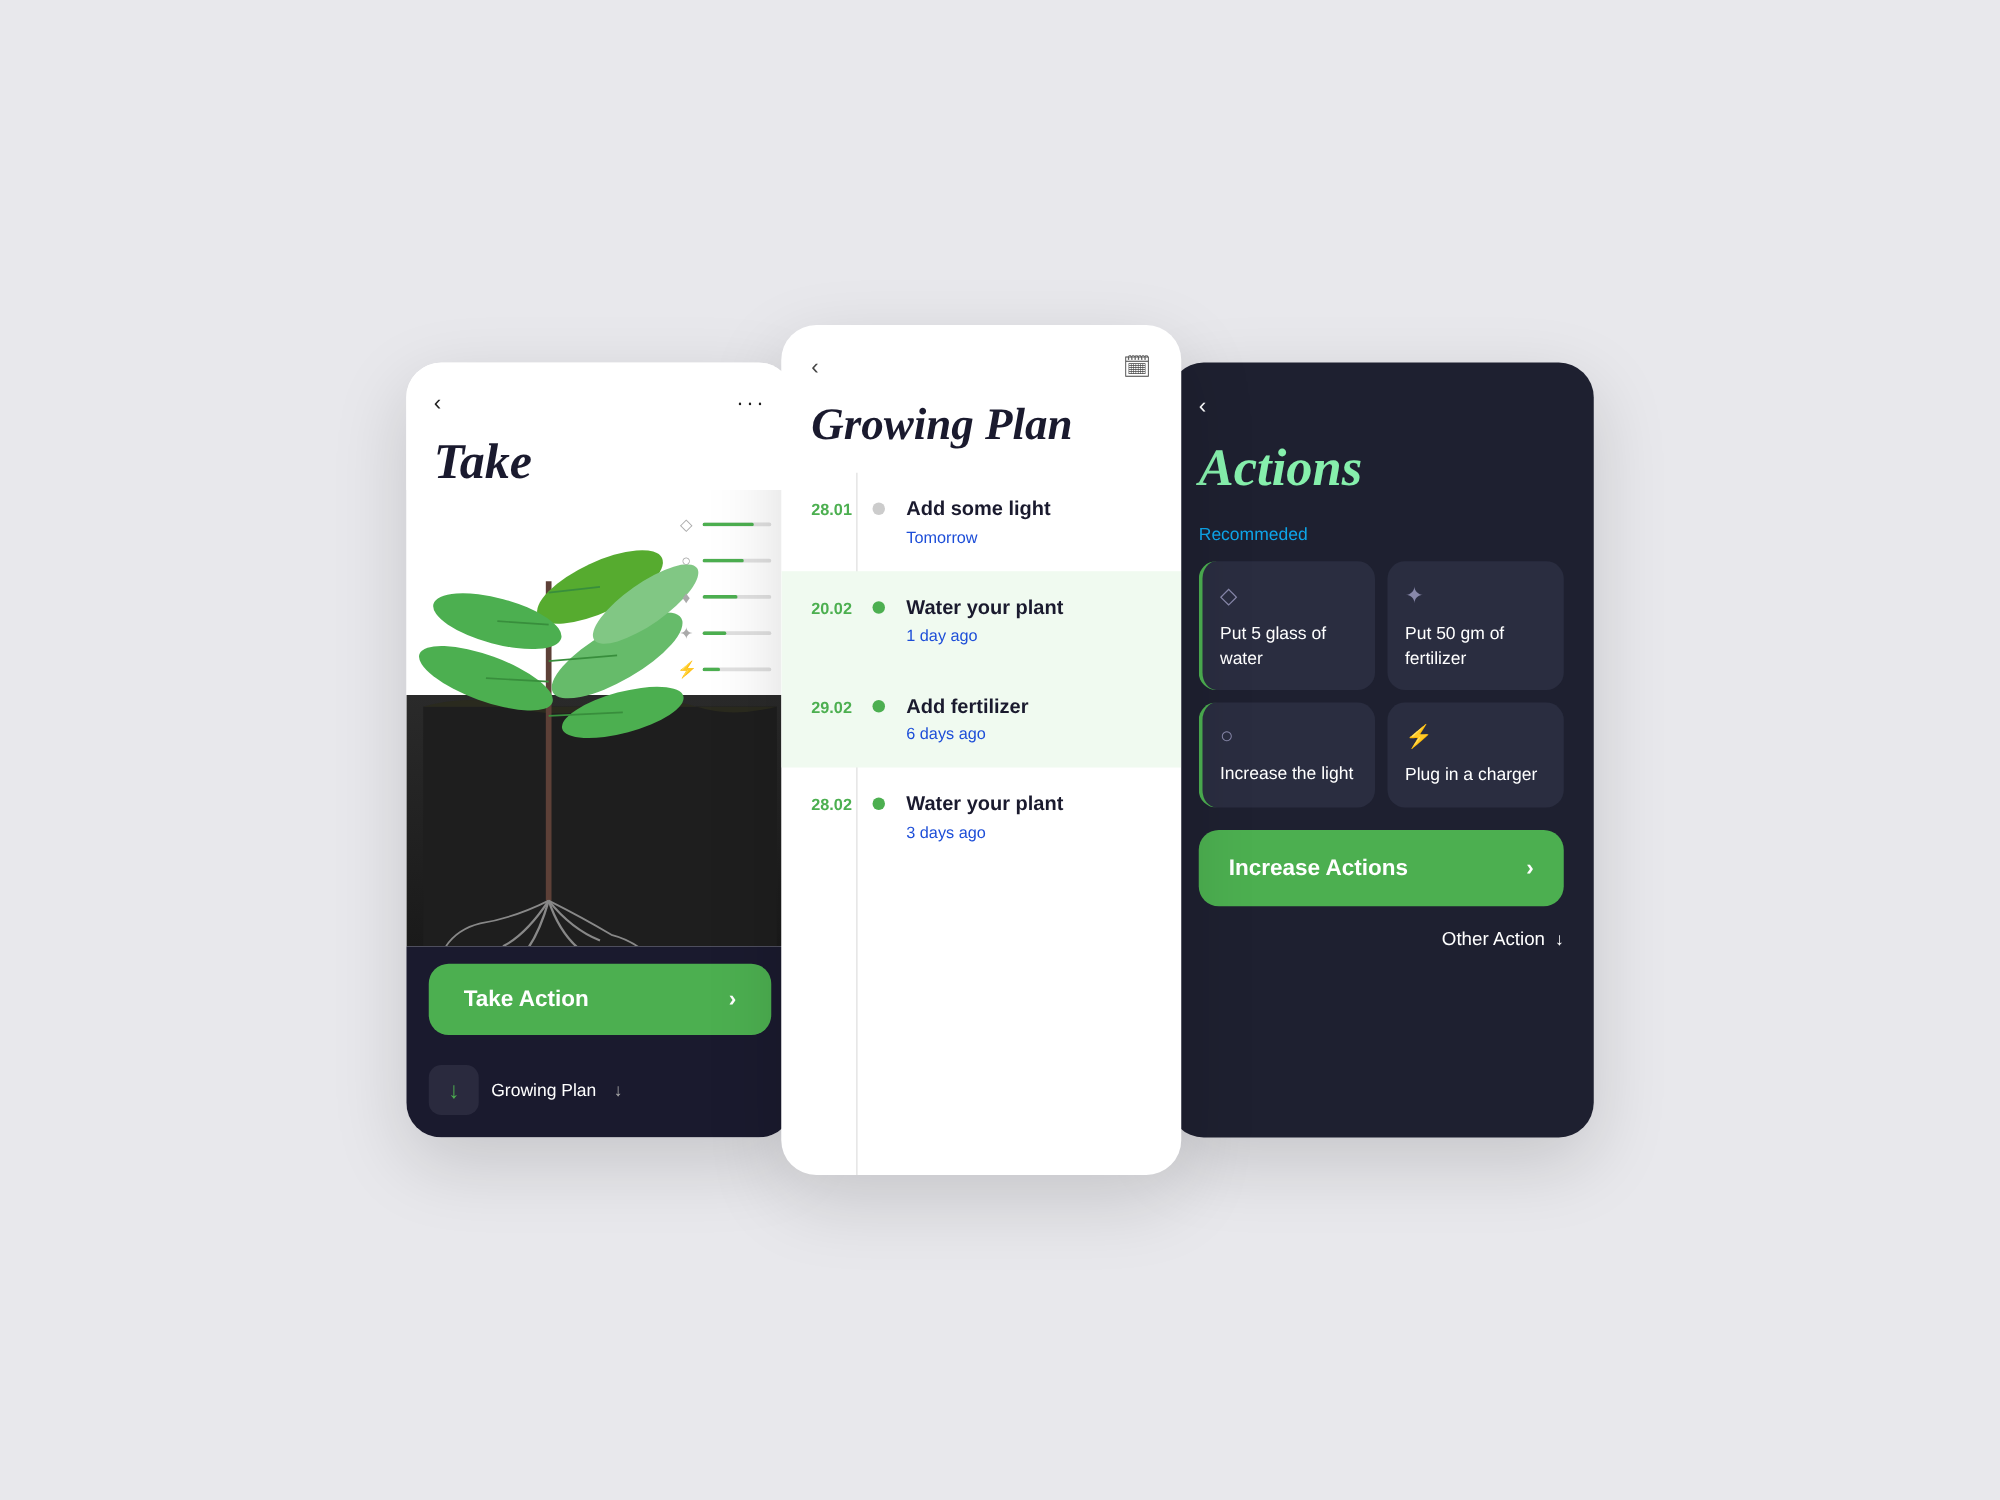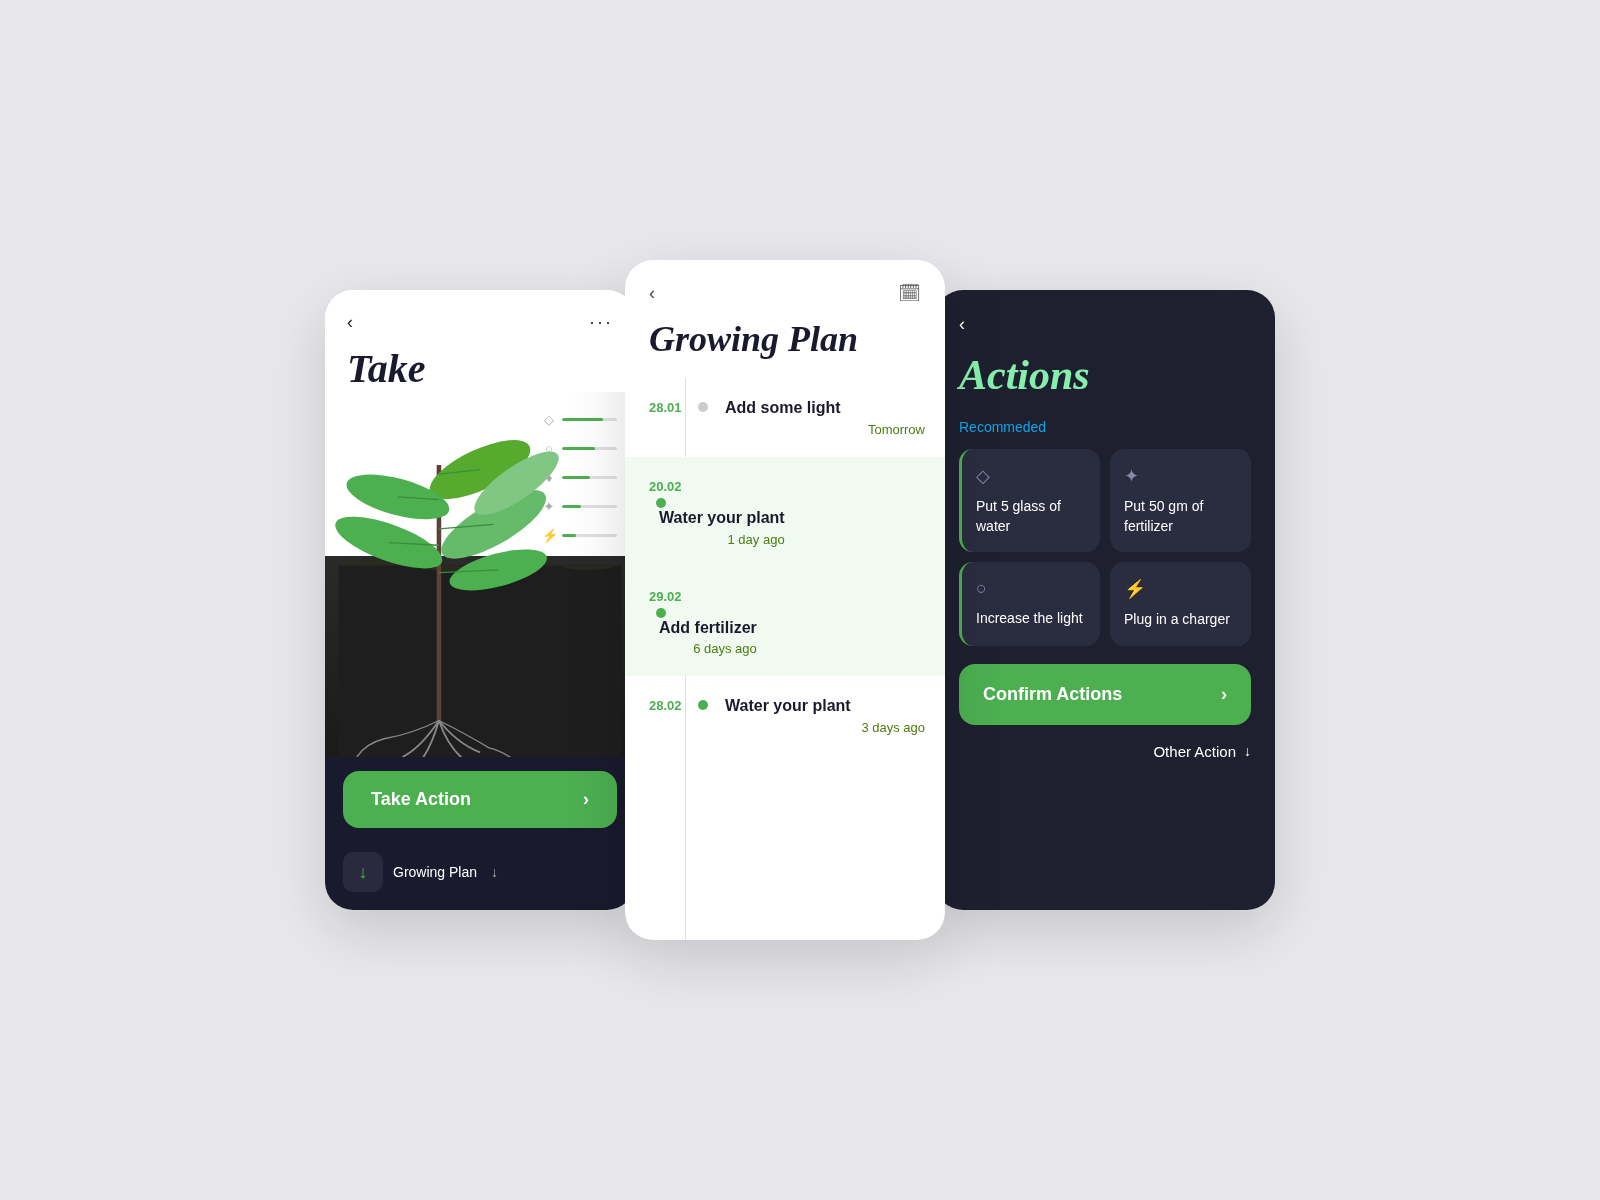--- a/index.html
+++ b/index.html
@@ -231,21 +231,20 @@
 
     .timeline-item {
       display: flex;
       align-items: flex-start;
       padding: 20px 20px 20px 24px;
       position: relative;
     }
 
     .timeline-item.highlighted {
       background: #f0faf0;
-      flex-direction: column;
     }
 
     .timeline-date {
       width: 42px;
       font-size: 13px;
       color: #4caf50;
       font-weight: 600;
       flex-shrink: 0;
       padding-top: 2px;
     }
@@ -281,23 +280,22 @@
 
     .timeline-event-title {
       font-size: 16px;
       font-weight: 700;
       color: #1a1a2e;
       line-height: 1.3;
     }
 
     .timeline-event-sub {
       font-size: 13px;
-      color: #4d7c0f;
+      color: #1d4ed8;
       margin-top: 3px;
-      text-align: right;
     }
 
     
     .screen-3 {
       width: 340px;
       height: 620px;
       background: #1e2030;
       display: flex;
       flex-direction: column;
       padding: 24px 24px 20px;
@@ -599,21 +597,21 @@
         <div class="action-card-text">Increase the light</div>
       </div>
 
       <div class="action-card">
         <span class="action-card-icon">⚡</span>
         <div class="action-card-text">Plug in a charger</div>
       </div>
     </div>
 
     <button class="confirm-btn">
-      <span>Confirm Actions</span>
+      <span>Increase Actions</span>
       <span>›</span>
     </button>
 
     <div class="other-actions-row">
       <span class="other-actions-text">Other Action</span>
       <span class="other-actions-icon">↓</span>
     </div>
   </div>
 
 </div>

